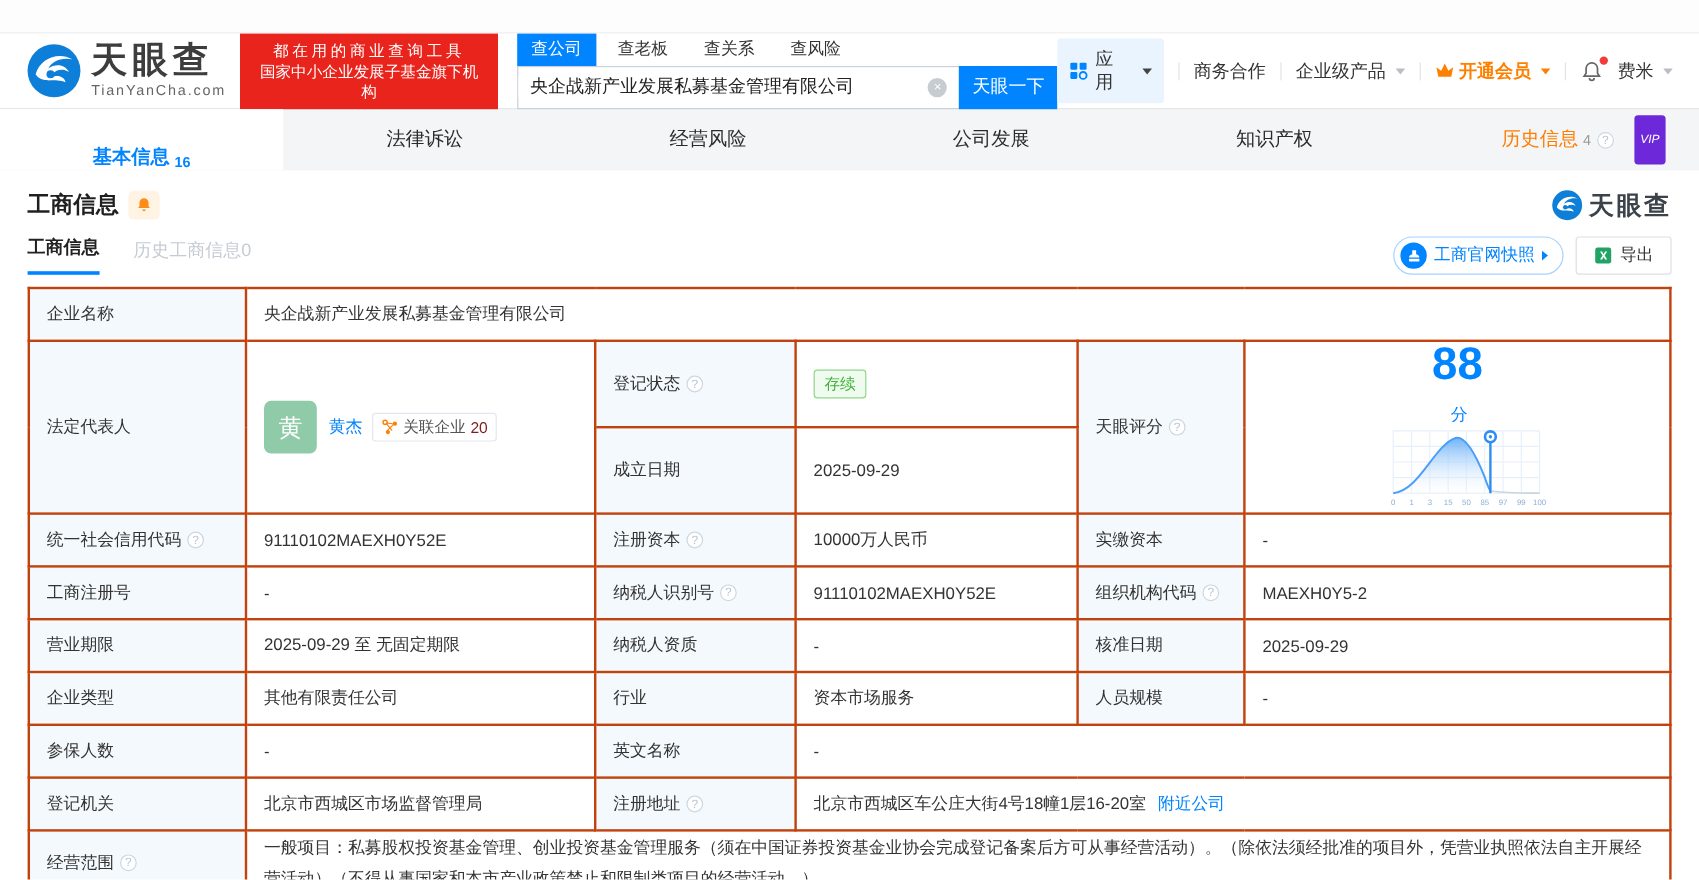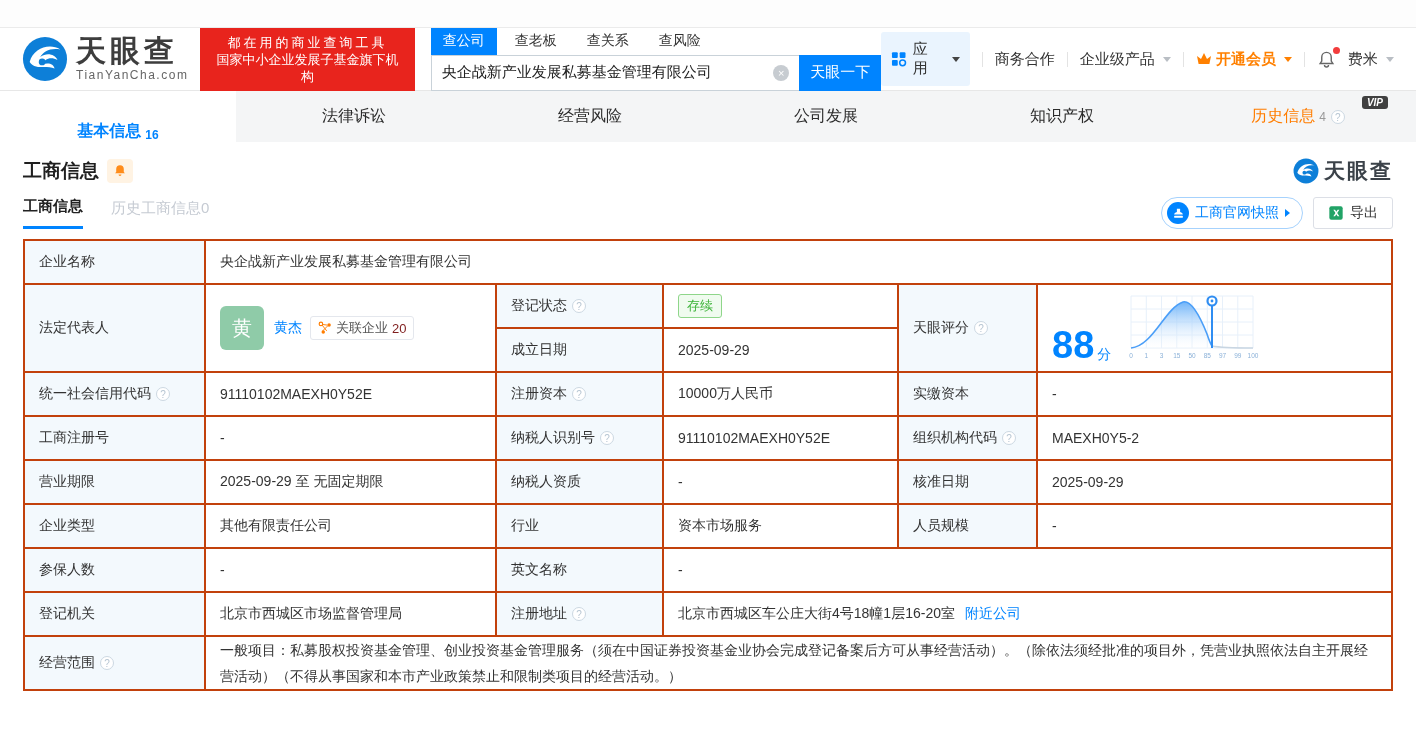--- a/index.html
+++ b/index.html
@@ -45,22 +45,22 @@
 
   
   .nav { height:52px; background:#f4f5f6; border-top:1px solid #e7e7e7; display:flex; }
   .nav-tab { flex:1; display:flex; align-items:center; justify-content:center; font-size:16px; color:#2b2b2b;
              cursor:pointer; position:relative; }
   .nav-tab.active { background:#fff; color:#0084ff; font-weight:bold;align-items:flex-end; }
   .nav-count { font-size:12px; margin-left:4px; margin-top:-8px; }
   .nav-tab.active .nav-count { color:#0084ff; }
   .nav-tab.history { color:#ff7d00; }
   .nav-tab.history .nav-count { color:#999; margin-top:0; }
-  .vip-badge { position:absolute; top:5px; right:28px; background:#404040; color:#fff; font-size:10px;
-               font-weight:bold; padding:1px 5px; border-radius:3px; font-style:italic; }
+  .vip-badge { position:absolute; top:5px; right:28px; background:#6d28d9; color:#fff; font-size:10px;
+               font-weight:normal; padding:15px 5px; border-radius:3px; font-style:italic; }
   .q-ico { display:inline-block; width:14px; height:14px; border:1px solid #ccd8e2; border-radius:50%;
            color:#b6c5d2; font-size:10px; line-height:13px; text-align:center; margin-left:5px; background:#fff;
            cursor:pointer; flex:none; }
 
   
   .content { padding:0 23px; }
   .sec-head { display:flex; align-items:center; margin-top:15px; }
   .sec-title { font-size:19px; font-weight:bold; color:#1f1f1f; }
   .bell-chip { margin-left:8px; width:26px; height:24px; background:#fff3e3; border-radius:4px;
                display:flex; align-items:center; justify-content:center; cursor:pointer; }
@@ -89,21 +89,21 @@
   .badge-green { display:inline-block; padding:2px 8px; font-size:13px; color:#3eb43a; background:#f0fbef;
                  border:1px solid #8fd68a; border-radius:3px; }
   .rep-cell { display:flex; align-items:center; }
   .avatar { width:44px; height:44px; border-radius:6px; background:#8fcba8; color:#fff; font-size:20px;
             display:flex; align-items:center; justify-content:center; cursor:pointer; flex:none; }
   .rep-name { color:#0084ff; margin-left:10px; cursor:pointer; }
   .rel-badge { display:inline-flex; align-items:center; gap:4px; margin-left:8px; border:1px solid #e4e7ed;
                border-radius:3px; padding:2px 7px; font-size:13px; color:#555; cursor:pointer; background:#fff; }
   .rel-count { color:#7f1d1d; }
   .link { color:#0084ff; cursor:pointer; text-decoration:none; }
-  .score-cell { display:flex; align-items:flex-end; }
+  .score-cell { display:flex; align-items:center;flex-direction:column; }
   .score-num { font-size:38px; font-weight:bold; color:#0084ff; line-height:38px; }
   .score-unit { font-size:14px; color:#0084ff; margin:14px 0 0 3px; }
   .score-chart { margin-left:14px; }
   .scope-td { line-height:26px; padding:8px 14px; height:auto; }
   .addr-flex { display:flex; align-items:center; gap:10px; }
 </style>
 </head>
 <body>
 
 <div class="topstrip"></div>

